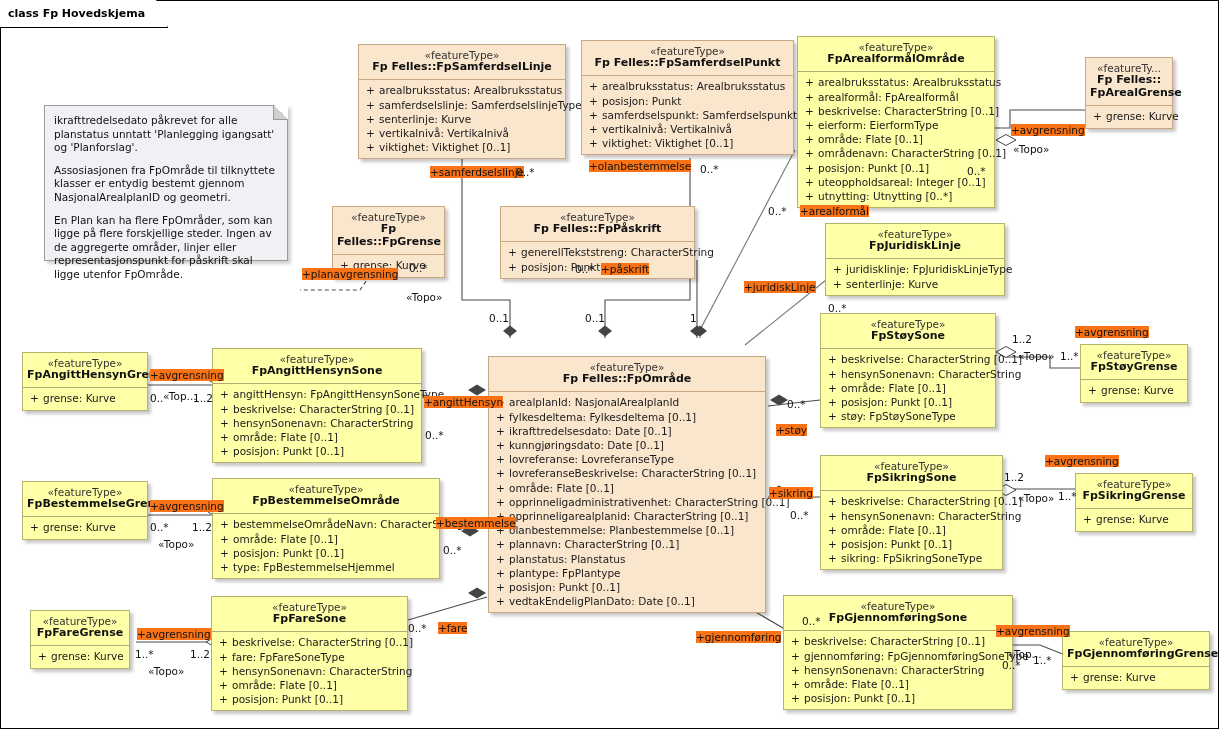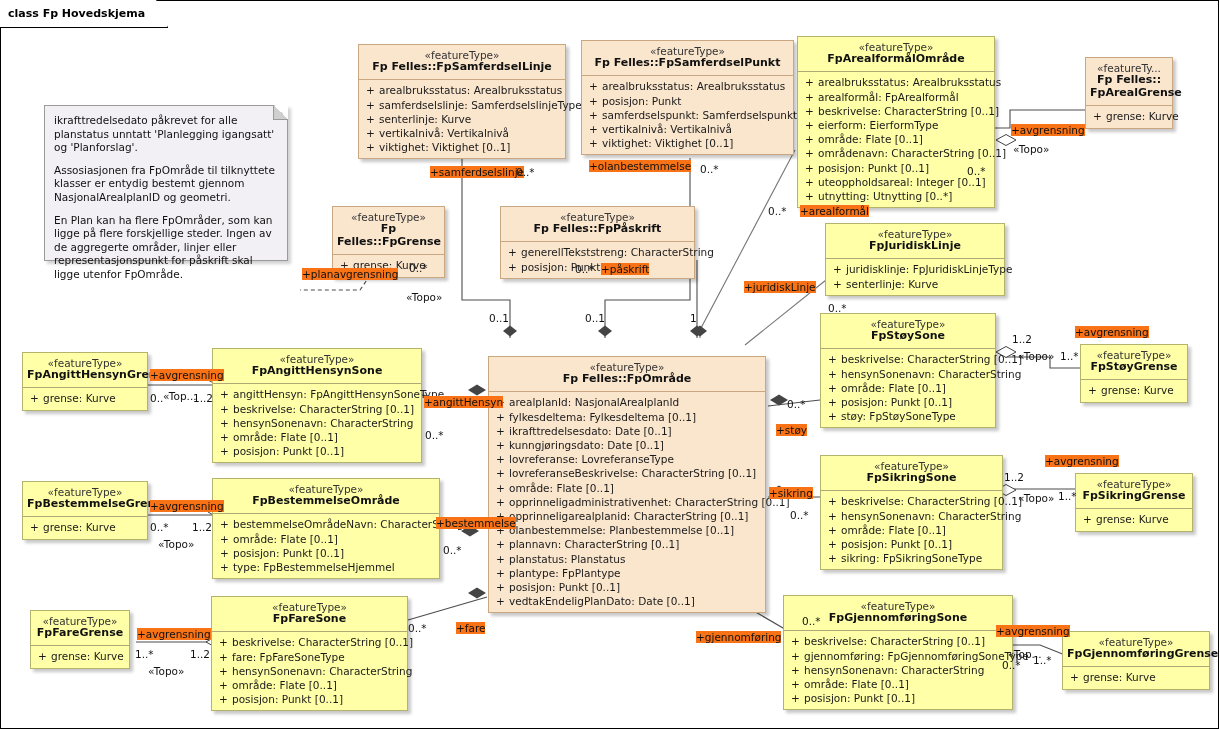--- a/index.html
+++ b/index.html
@@ -695,20 +695,20 @@
   <div class="lbl" style="left:163px;top:390px;">«Top...</div>
   <div class="lbl" style="left:193px;top:392px;">1..2</div>
 
   <div class="lbl bg" style="left:436px;top:517px;">+bestemmelse</div>
   <div class="lbl" style="left:443px;top:544px;">0..*</div>
   <div class="lbl bg" style="left:150px;top:500px;">+avgrensning</div>
   <div class="lbl" style="left:150px;top:521px;">0..*</div>
   <div class="lbl" style="left:192px;top:521px;">1..2</div>
   <div class="lbl" style="left:158px;top:538px;">«Topo»</div>
 
-  <div class="lbl bg" style="left:456px;top:622px;">+fare</div>
+  <div class="lbl bg" style="left:438px;top:622px;">+fare</div>
   <div class="lbl" style="left:408px;top:622px;">0..*</div>
   <div class="lbl bg" style="left:137px;top:628px;">+avgrensning</div>
   <div class="lbl" style="left:135px;top:648px;">1..*</div>
   <div class="lbl" style="left:190px;top:648px;">1..2</div>
   <div class="lbl" style="left:148px;top:665px;">«Topo»</div>
 
 </div>
 
 </body></html>

